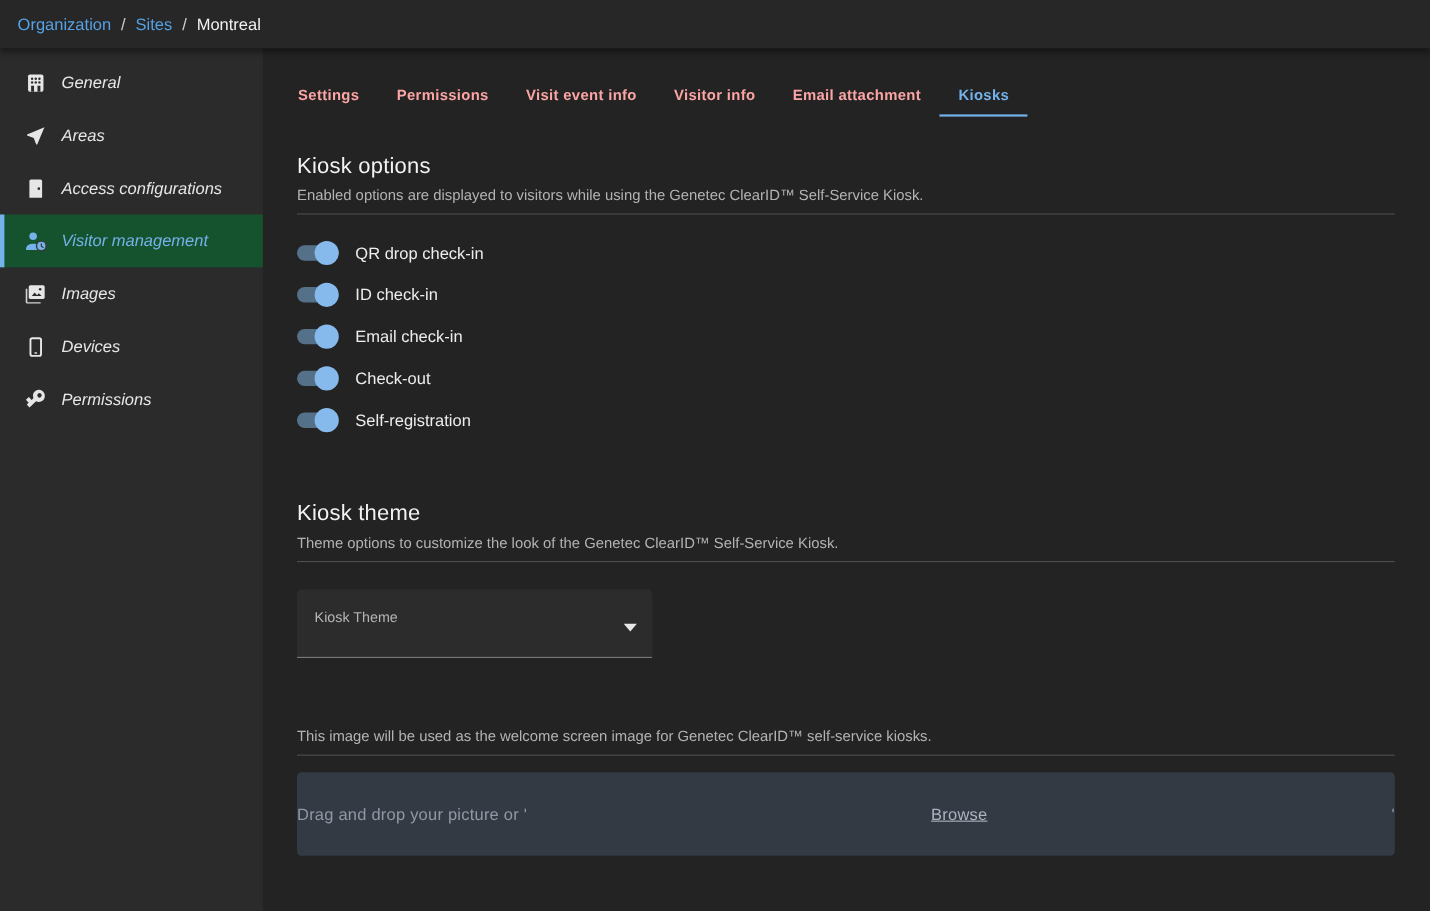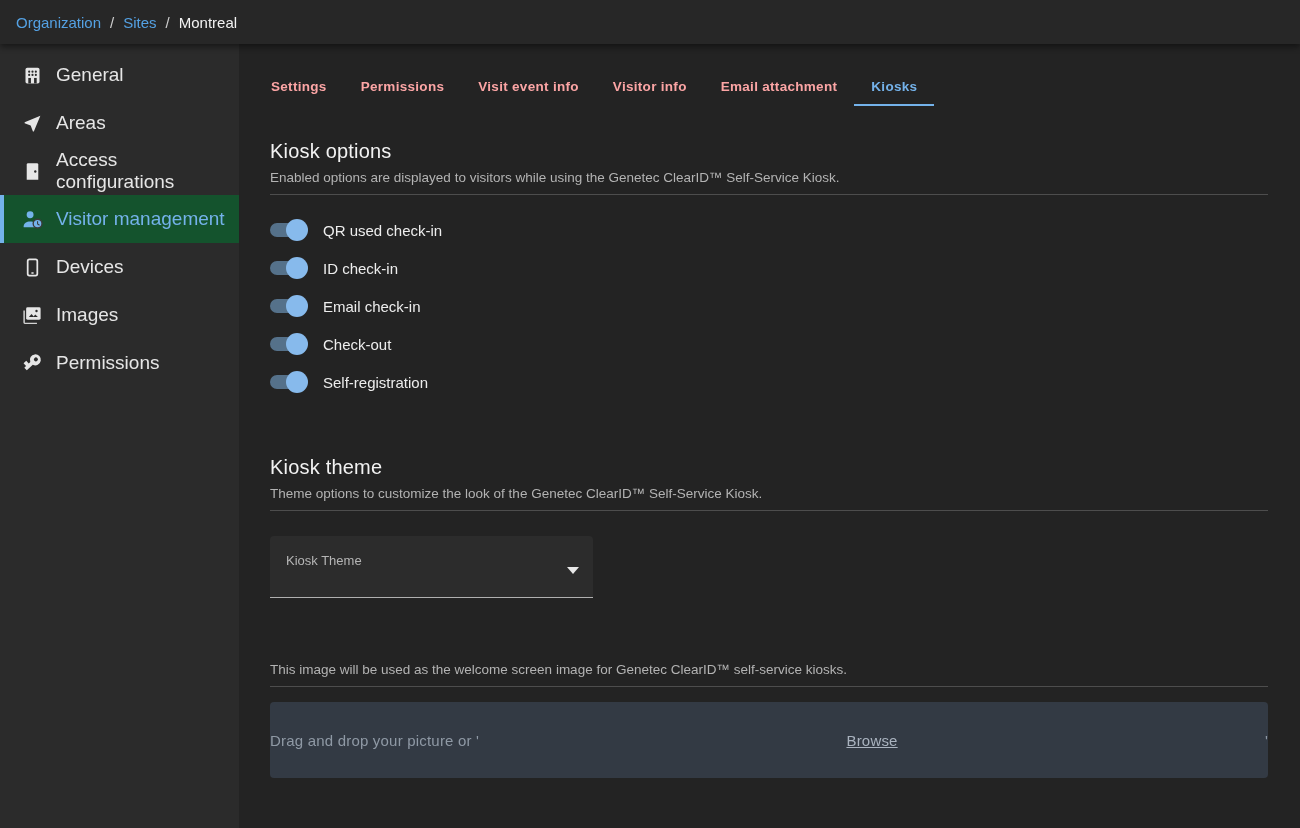--- a/index.html
+++ b/index.html
@@ -36,24 +36,25 @@
     background: #2b2b2b;
     padding-top: 7px;
     flex: none;
   }
   .side-item {
     height: 48px;
     display: flex;
     align-items: center;
     padding-left: 20px;
     gap: 12px;
-    font-size: 19px;
+    font-size: 15px;
     color: #e6e6e6;
     cursor: pointer;
     position: relative;
+    font-style: italic;
   }
   .side-item .ic { width: 24px; height: 24px; display: flex; align-items: center; justify-content: center; flex: none; }
   .side-item svg { fill: #e6e6e6; }
   .side-item.active { background: #14532d; color: #74b2ea; }
   .side-item.active svg { fill: #74b2ea; }
   .side-item.active::before {
     content: "";
     position: absolute;
     left: 0; top: 0; bottom: 0;
     width: 4px;
@@ -213,38 +214,38 @@
           <path d="M2.8 20.2v-1.1c0-3.1 3-4.9 6.7-4.9s6.7 1.8 6.7 4.9v1.1z"></path>
           <circle cx="17.3" cy="16.3" r="4.6" stroke="#3b3b3b" stroke-width="1.4"></circle>
           <path d="M17.3 14.2v2.4l1.7 1.1" fill="none" stroke="#3b3b3b" stroke-width="1.1" stroke-linecap="round"></path>
         </svg>
       </span>
       <span>Visitor management</span>
     </div>
 
     <div class="side-item">
       <span class="ic">
-        <svg width="21" height="21" viewBox="0 0 24 24">
-          <rect x="6.5" y="2.8" width="11" height="18.4" rx="2" fill="none" stroke="#e6e6e6" stroke-width="2"></rect>
-          <rect x="10.5" y="17.4" width="3" height="1.6" rx="0.8" fill="#e6e6e6" stroke="none"></rect>
-        </svg>
-      </span>
-      <span>Devices</span>
-    </div>
-
-    <div class="side-item">
-      <span class="ic">
         <svg width="22" height="22" viewBox="0 0 24 24">
           <path d="M4.2 7.2v13.2h13.2v1.4H4.2a1.6 1.6 0 0 1-1.6-1.6V7.2z" opacity="0.9"></path>
           <rect x="5.6" y="3.6" width="15.8" height="13.6" rx="1.6"></rect>
           <path d="M8.6 14.2l2.9-3.4 2.3 2.7 1.7-2 2.9 2.7z" fill="#2b2b2b"></path>
           <circle cx="16.9" cy="7.6" r="1.3" fill="#2b2b2b"></circle>
         </svg>
       </span>
       <span>Images</span>
+    </div>
+
+    <div class="side-item">
+      <span class="ic">
+        <svg width="21" height="21" viewBox="0 0 24 24">
+          <rect x="6.5" y="2.8" width="11" height="18.4" rx="2" fill="none" stroke="#e6e6e6" stroke-width="2"></rect>
+          <rect x="10.5" y="17.4" width="3" height="1.6" rx="0.8" fill="#e6e6e6" stroke="none"></rect>
+        </svg>
+      </span>
+      <span>Devices</span>
     </div>
 
     <div class="side-item">
       <span class="ic">
         <svg width="22" height="22" viewBox="0 0 24 24">
           <g transform="rotate(137 12 12)">
             <path d="M12.65 10a6 6 0 1 0 0 4H15v4h4v-4h2.6v-4H12.65zM6.2 14.2a2.2 2.2 0 1 1 0-4.4 2.2 2.2 0 0 1 0 4.4z"></path>
           </g>
         </svg>
       </span>
@@ -268,21 +269,21 @@
       <div class="section-title">Kiosk options</div>
       <div class="section-desc">Enabled options are displayed to visitors while using the Genetec ClearID™ Self-Service Kiosk.</div>
       <div class="divider"></div>
 
       <div class="toggle-list">
         <div class="toggle-row">
           <span class="switch">
               <span class="track"></span>
               <span class="knob"></span>
             </span>
-          <span class="toggle-label">QR used check-in</span>
+          <span class="toggle-label">QR drop check-in</span>
         </div>
         <div class="toggle-row">
           <span class="switch">
               <span class="track"></span>
               <span class="knob"></span>
             </span>
           <span class="toggle-label">ID check-in</span>
         </div>
         <div class="toggle-row">
           <span class="switch">

